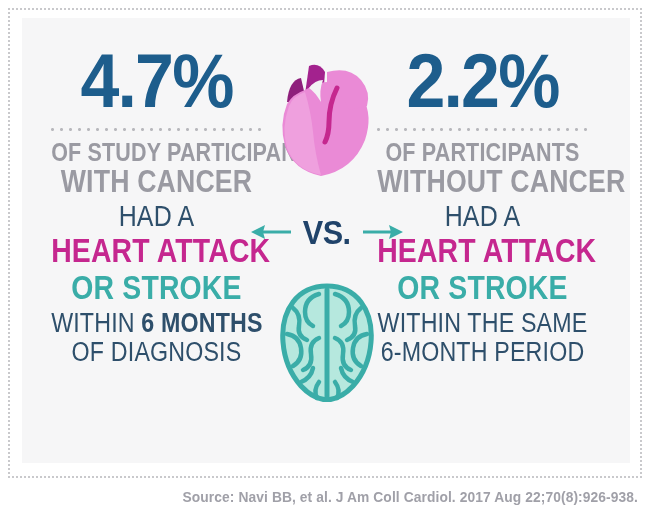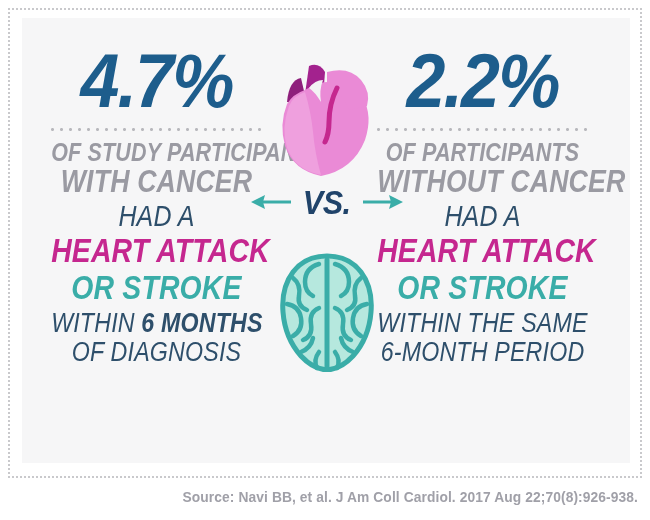--- a/index.html
+++ b/index.html
@@ -29,21 +29,20 @@
 
   
   #infographic-panel {
     position: absolute;
     left: 22px;
     top: 18px;
     width: 608px;
     height: 445px;
     background: #f6f6f7;
     box-sizing: border-box;
-    font-style: italic;
   }
 
   
   .stat-column {
     position: absolute;
     top: 26px;
     width: 245px;
     text-align: center;
   }
   #stat-column-left  { left: 12px; }
@@ -130,21 +129,21 @@
     top: 18px;
     width: 104px;
     text-align: center;
   }
   #heart-graphic { display: block; margin: 22px auto 0 auto; }
   #brain-graphic { display: block; margin: 28px auto 0 auto; }
 
   #versus-row {
     position: relative;
     height: 44px;
-    margin-top: 2px;
+    margin-top: 32px;
   }
   #versus-label {
     font-family: "Liberation Sans Narrow", "Liberation Sans", sans-serif;
     font-weight: bold;
     font-size: 34px;
     color: #20436a;
     letter-spacing: -0.5px;
     line-height: 44px;
     transform: scaleX(0.9);
     display: inline-block;

